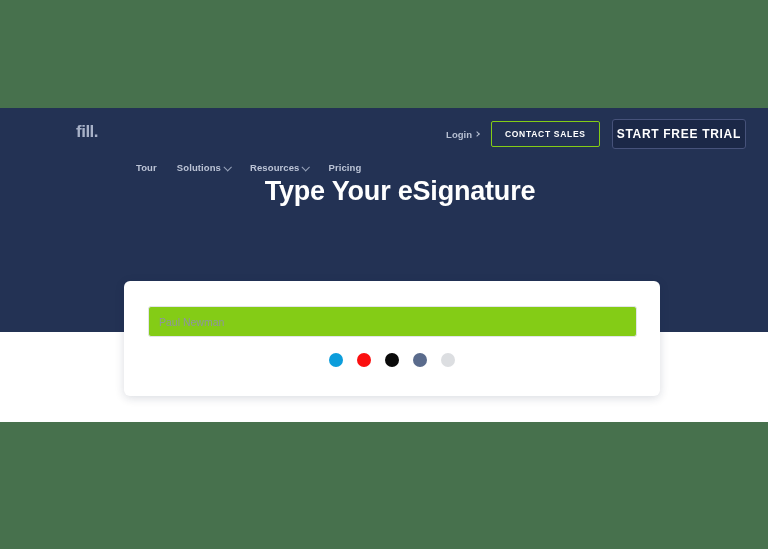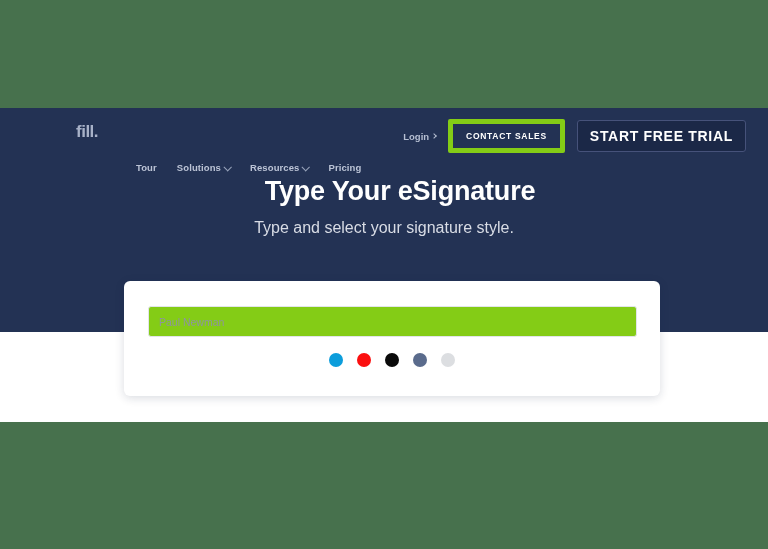--- a/index.html
+++ b/index.html
@@ -49,29 +49,29 @@
     display:flex; align-items:center; gap:3px; cursor:pointer;
   }
   .chev-right {
     display:inline-block; width:4px; height:4px;
     border-top:1.1px solid #b6bfd2; border-right:1.1px solid #b6bfd2;
     transform:rotate(45deg);
   }
   .btn-outline {
     font-size:8.5px; font-weight:bold; color:#ffffff;
     letter-spacing:.7px;
-    border:5px solid #84cc16; border-radius:2px;
+    border:1px solid #84cc16; border-radius:2px;
     padding:7px 13px; background:transparent; cursor:pointer;
     white-space:nowrap;
   }
   .btn-solid {
-    font-size:14px; font-weight:bold; color:#ffffff;
+    font-size:12px; font-weight:bold; color:#ffffff;
     letter-spacing:.7px;
     border:1px solid #46527a; border-radius:3px;
-    padding:7px 12px; background:#1b2847; cursor:pointer;
+    padding:7px 4px; background:#1b2847; cursor:pointer;
     white-space:nowrap;
   }
 
   .headline {
     position:absolute; left:16px; top:176px; width:768px;
     text-align:center; color:#ffffff;
     font-size:27px; font-weight:bold; letter-spacing:-.2px;
   }
   .subhead {
     position:absolute; left:0; top:219px; width:768px;
@@ -143,21 +143,20 @@
   <div class="nav-right">
     <div class="login-link">
       <span>Login</span>
       <span class="chev-right"></span>
     </div>
     <button class="btn-outline">CONTACT SALES</button>
     <button class="btn-solid">START FREE TRIAL</button>
   </div>
 
   <div class="headline">Type Your eSignature</div>
-  <div class="subhead">Type and select your signature style.</div>
 
   <div class="white-band"></div>
 
   <div class="card">
     <input class="sig-input" type="text" placeholder="Paul Newman" style="">
     <div class="swatches">
       <button class="swatch" style="background: rgb(12, 157, 219);"></button>
       <button class="swatch" style="background: rgb(251, 15, 15);"></button>
       <button class="swatch" style="background: rgb(10, 10, 10);"></button>
       <button class="swatch" style="background: rgb(90, 107, 140);"></button>

